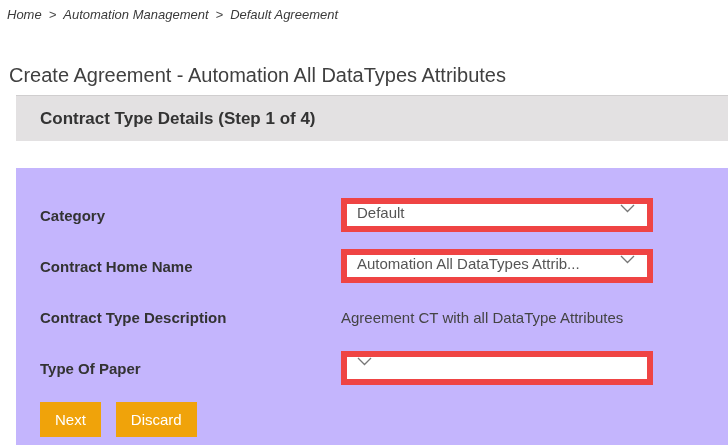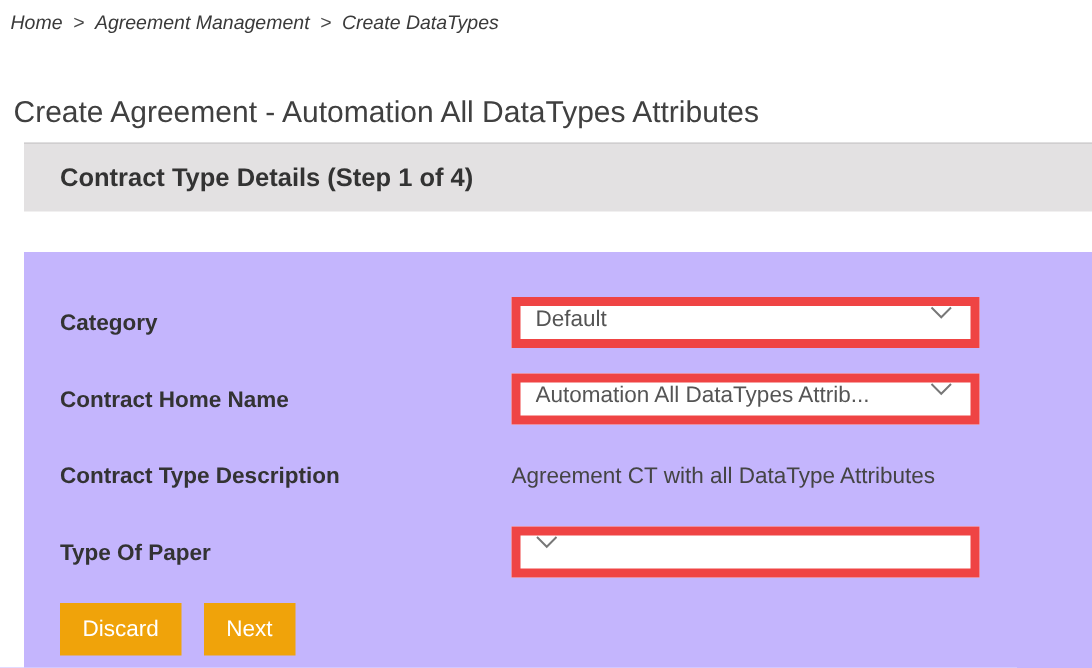--- a/index.html
+++ b/index.html
@@ -134,23 +134,23 @@
     align-items: center;
     justify-content: center;
   }
 </style>
 </head>
 <body>
 
 <nav class="breadcrumb">
   <span class="crumb">Home</span>
   <span class="sep">&gt;</span>
-  <span class="crumb">Agreement Management</span>
+  <span class="crumb">Automation Management</span>
   <span class="sep">&gt;</span>
-  <span class="crumb-current">Create DataTypes</span>
+  <span class="crumb-current">Default Agreement</span>
 </nav>
 
 <h1 class="page-title">Create Agreement - Automation All DataTypes Attributes</h1>
 
 <section class="panel">
   <div class="panel-header">
     <span>Contract Type Details (Step 1 of 4)</span>
   </div>
   <div class="panel-body">
 
@@ -188,18 +188,18 @@
       <div class="dropdown">
         <span class="chevron">
           <svg width="15" height="9" viewBox="0 0 15 9">
               <polyline points="1,1 7.5,7.5 14,1" fill="none" stroke="#777777" stroke-width="1.3"></polyline>
             </svg>
         </span>
       </div>
     </div>
 
     <div class="buttons-row">
+      <button class="btn">Next</button>
       <button class="btn">Discard</button>
-      <button class="btn">Next</button>
     </div>
 
   </div>
 </section>
 
 </body></html>

